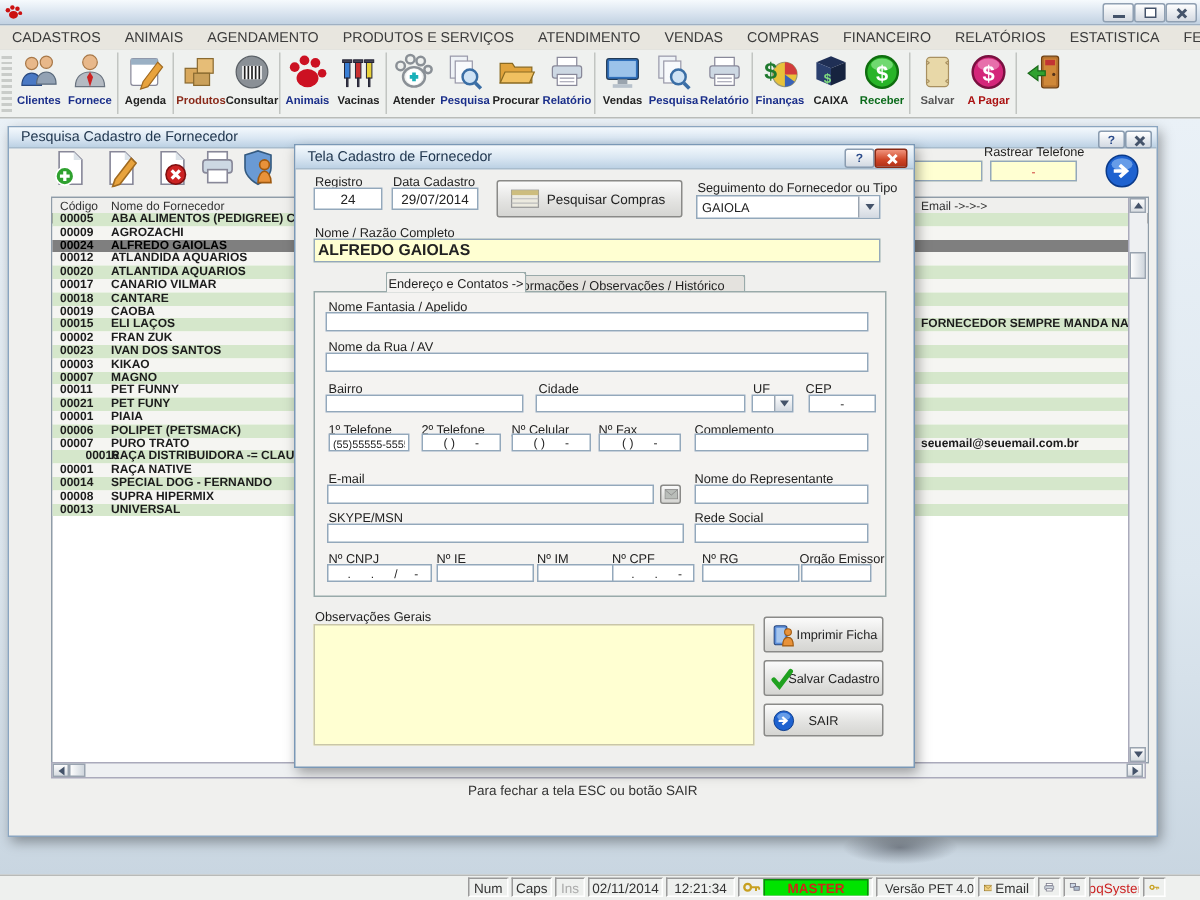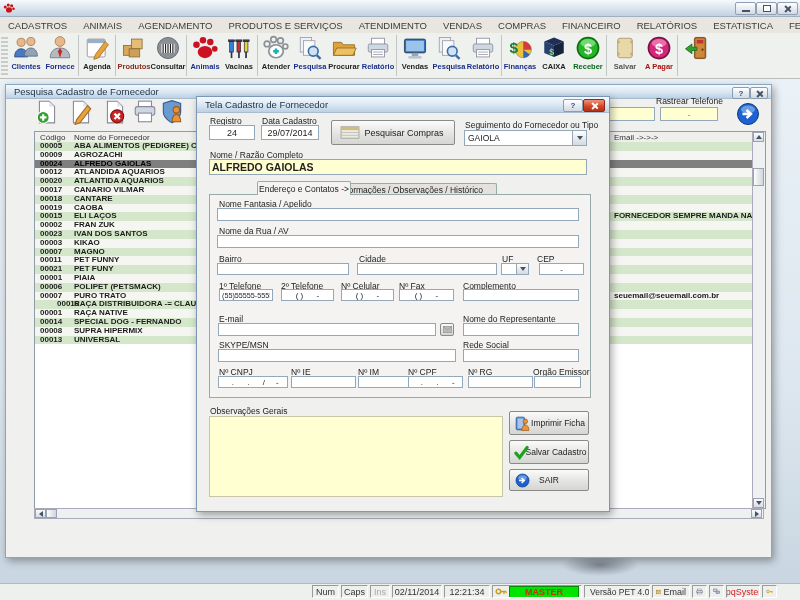--- a/index.html
+++ b/index.html
@@ -509,20 +509,21 @@
     <div style="position:absolute;left:28px;top:423px;width:730px;height:11px;background:#eef0f2;border:1px solid #aab;box-sizing:border-box;">
       <div class="sbtn" style="left:0;top:0;height:9px;">
           <div class="tri-lf"></div>
         </div>
       <div class="thumb" style="left:11px;top:0;width:11px;height:9px;"></div>
       <div class="sbtn" style="left:716px;top:0;height:9px;">
           <div class="tri-rt"></div>
         </div>
     </div>
 
+    <div style="position:absolute;left:0;right:0;top:437px;text-align:center;font-size:9px;color:#333;">Para fechar a tela ESC ou botão SAIR</div>
   </div>
 
   <div class="petwin" id="dlg" style="left:196px;top:96px;width:412px;height:414px;z-index:5;border-color:#7a98b6;">
     <div class="wtitle" style="height:15px;">
       <span class="t">Tela Cadastro de Fornecedor</span>
     </div>
     <div class="smallbtn" style="right:26px;top:2px;width:18px;height:11px;">?</div>
     <div class="smallbtn closebtn-red" style="right:4px;top:2px;width:20px;height:11px;">
         <div class="glyph-x"></div>
       </div>

